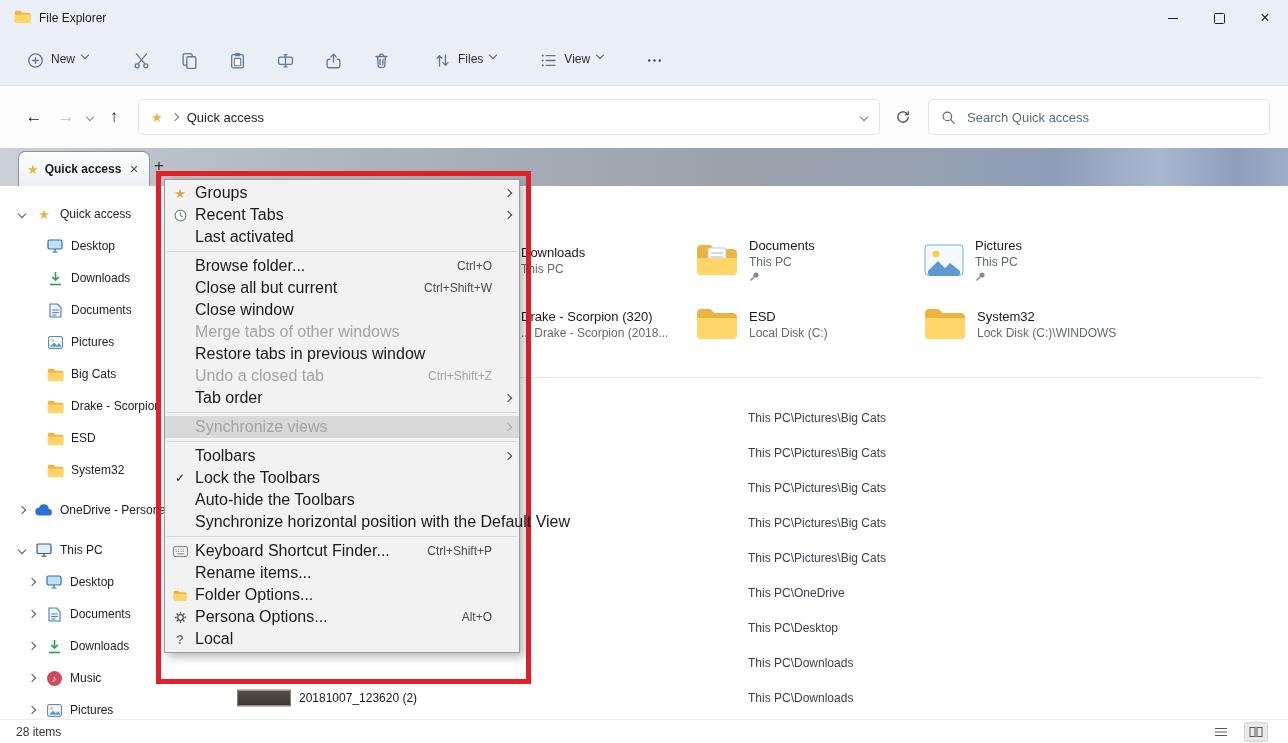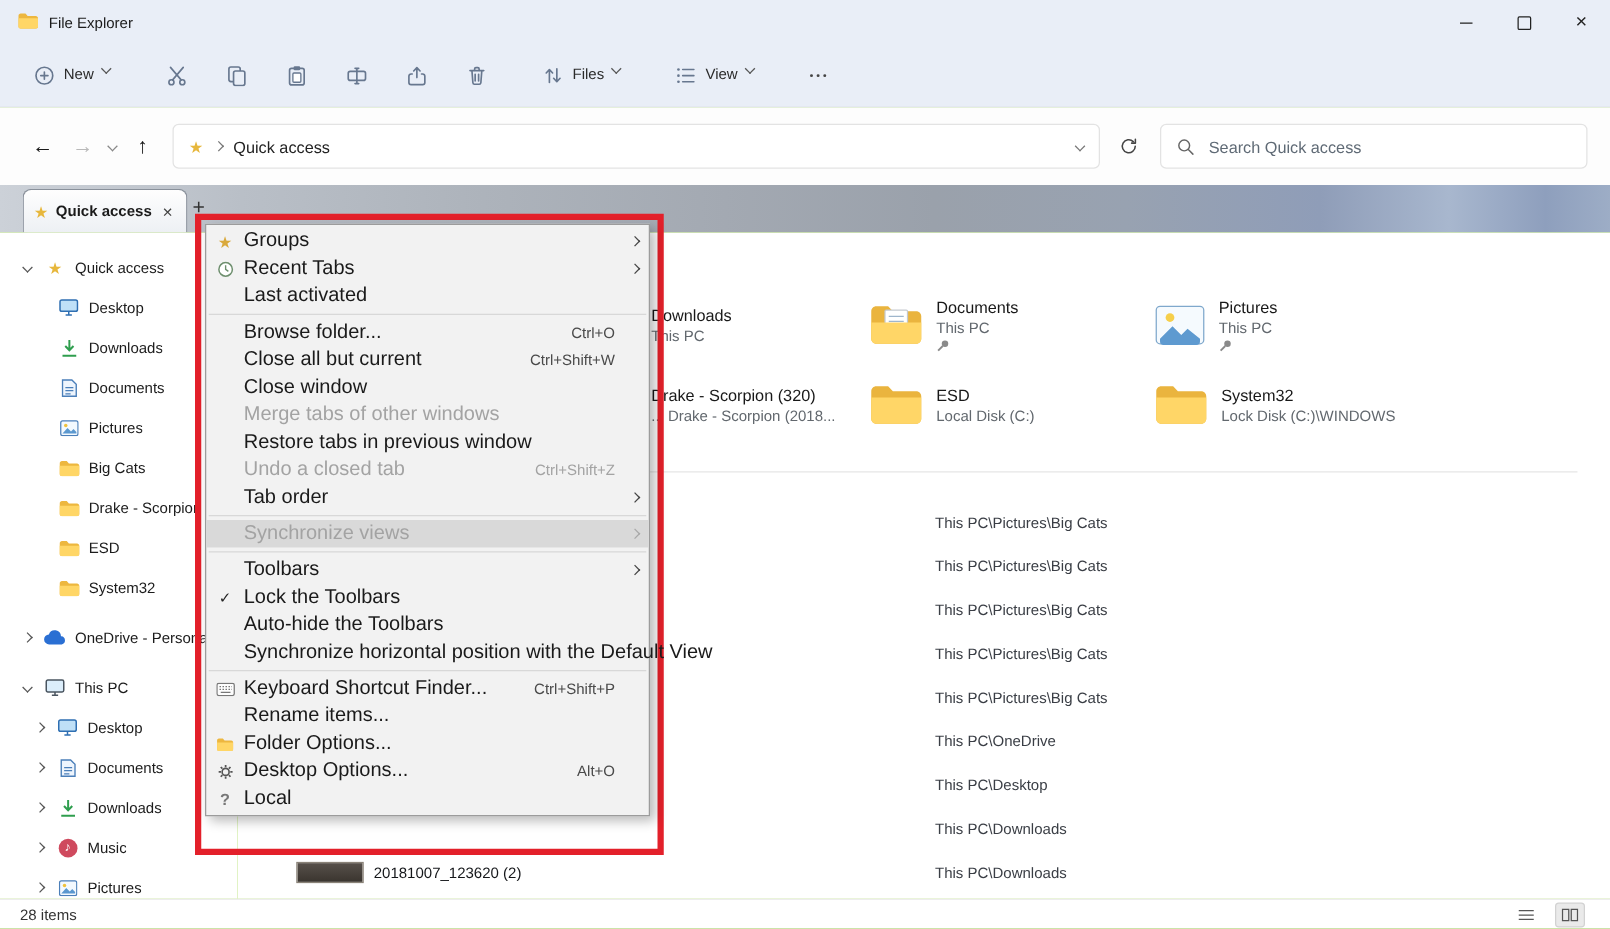--- a/index.html
+++ b/index.html
@@ -679,21 +679,21 @@
       <span class="mi-lb">Folder Options...</span>
       <span class="mi-end"></span>
     </div>
     <div class="mi">
       <span class="mi-ic">
           <svg width="13" height="13" viewBox="0 0 14 14">
             <path d="M7 1v2M7 11v2M1 7h2M11 7h2M2.8 2.8l1.4 1.4M9.8 9.8l1.4 1.4M11.2 2.8L9.8 4.2M4.2 9.8l-1.4 1.4" stroke="#555" stroke-width="1.5" fill="none"></path>
             <circle cx="7" cy="7" r="3" fill="none" stroke="#555" stroke-width="1.4"></circle>
           </svg>
         </span>
-      <span class="mi-lb">Desktop Options...</span>
+      <span class="mi-lb">Persona Options...</span>
       <span class="mi-sc">Alt+O</span>
       <span class="mi-end"></span>
     </div>
     <div class="mi">
       <span class="mi-ic">
           <span class="help-q">?</span>
         </span>
       <span class="mi-lb">Local</span>
       <span class="mi-end"></span>
     </div>

